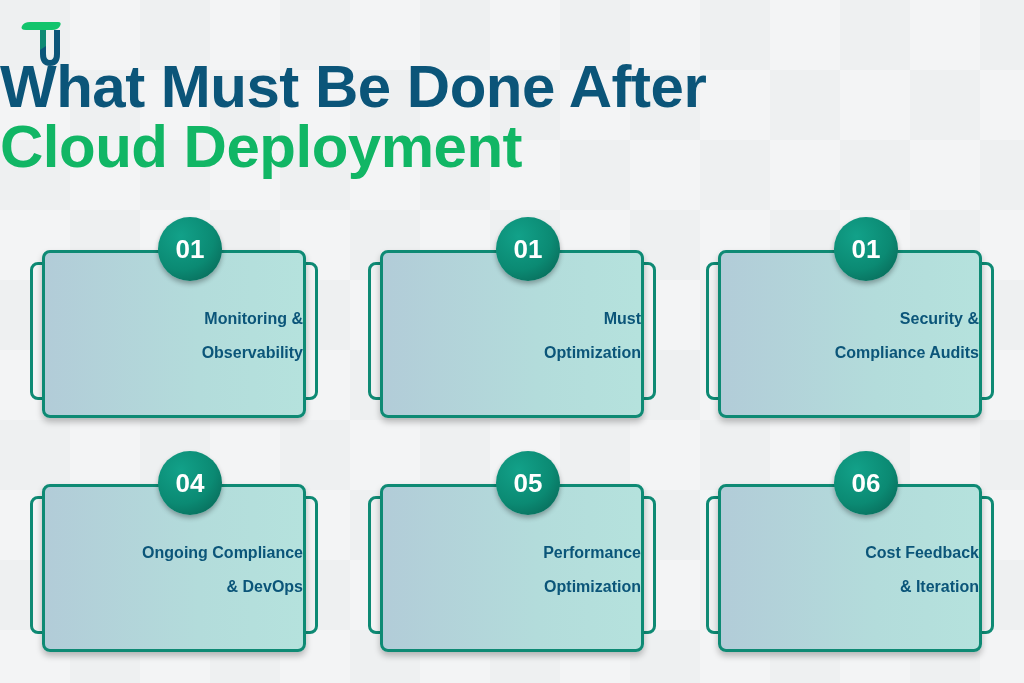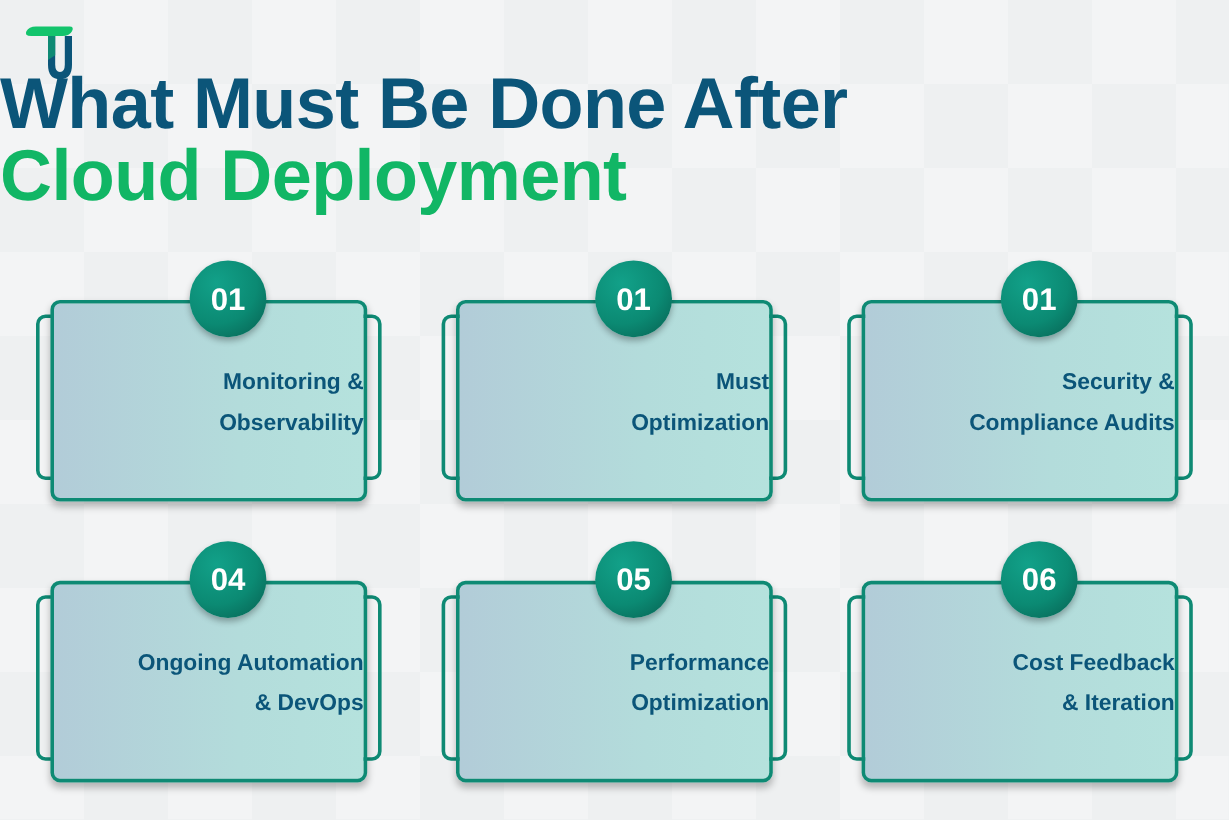--- a/index.html
+++ b/index.html
@@ -30,21 +30,21 @@
     border:3px solid #0e8a74; border-radius:8px; box-sizing:border-box;
   }
   .card {
     position:absolute; left:12px; top:0; width:264px; height:168px;
     box-sizing:border-box; border:3px solid #0e8a74; border-radius:8px;
     background:linear-gradient(90deg, #b2ccd8 0%, #b3dcdb 60%, #b5e2dd 100%);
     box-shadow:0 4px 6px rgba(0,0,0,0.25);
     display:flex; align-items:flex-end; justify-content:center; flex-direction:column;
   }
   .card-text {
-    color:#0b5579; font-weight:bold; font-size:19px; line-height:30px;
+    color:#0b5579; font-weight:bold; font-size:16px; line-height:30px;
     text-align:center; margin-top:4px;
   }
   .badge {
     position:absolute; left:113px; top:-36px; width:64px; height:64px; border-radius:50%;
     background:radial-gradient(circle at 35% 30%, #12a189 0%, #0b8a73 55%, #075e4f 100%);
     box-shadow:0 3px 5px rgba(0,0,0,0.3);
     color:#fff; font-weight:bold; font-size:26px;
     display:flex; align-items:center; justify-content:center;
   }
 </style>
@@ -86,21 +86,21 @@
     <div class="badge">01</div>
     <div class="card-text">Security &amp;</div>
     <div class="card-text">Compliance Audits</div>
   </div>
 </div>
 
 <div class="card-wrap" style="left:30px; top:484px;">
   <div class="frame"></div>
   <div class="card">
     <div class="badge">04</div>
-    <div class="card-text">Ongoing Automation</div>
+    <div class="card-text">Ongoing Compliance</div>
     <div class="card-text">&amp; DevOps</div>
   </div>
 </div>
 
 <div class="card-wrap" style="left:368px; top:484px;">
   <div class="frame"></div>
   <div class="card">
     <div class="badge">05</div>
     <div class="card-text">Performance</div>
     <div class="card-text">Optimization</div>

